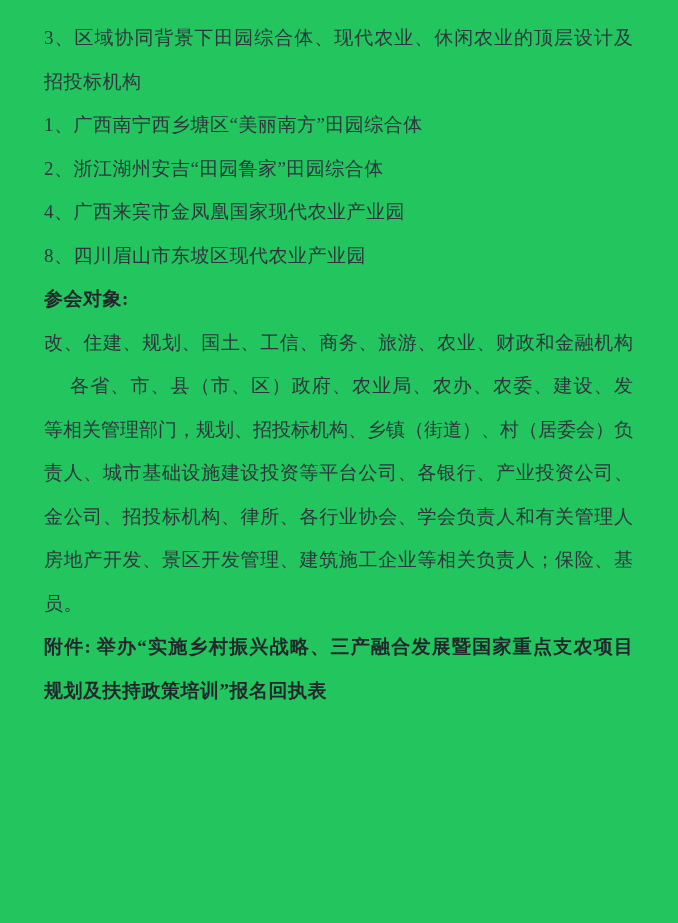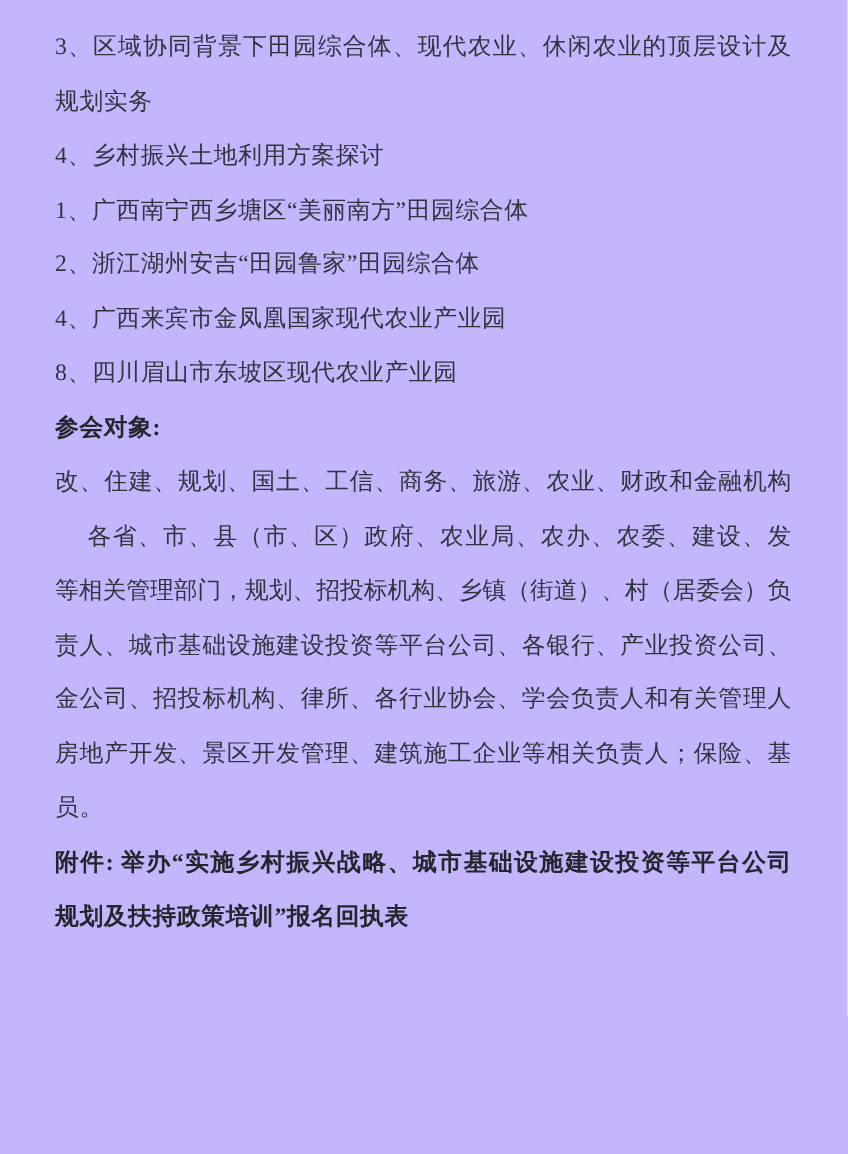--- a/index.html
+++ b/index.html
@@ -4,21 +4,21 @@
 <style>
   html, body {
     margin: 0;
     padding: 0;
     background: #ffffff;
   }
   .page {
     position: relative;
     width: 678px;
     height: 923px;
-    background: #c4b5fd;
+    background: #22c55e;
     overflow: hidden;
     font-family: "Liberation Serif", "DejaVu Serif", serif;
   }
   .content {
     position: absolute;
     left: 44px;
     top: 16px;
     width: 589px;
   }
   .line {
@@ -45,36 +45,35 @@
     text-indent: 26px;
   }
 </style>
 </head>
 <body>
 
 <div class="page">
   <div class="content">
 
     <div class="line justify">3、区域协同背景下田园综合体、现代农业、休闲农业的顶层设计及</div>
-    <div class="line">规划实务</div>
-    <div class="line">4、乡村振兴土地利用方案探讨</div>
+    <div class="line">招投标机构</div>
 
 
     <div class="line">1、广西南宁西乡塘区“美丽南方”田园综合体</div>
     <div class="line">2、浙江湖州安吉“田园鲁家”田园综合体</div>
     <div class="line">4、广西来宾市金凤凰国家现代农业产业园</div>
     <div class="line">8、四川眉山市东坡区现代农业产业园</div>
 
     <div class="line bold">参会对象:</div>
 
     <div class="line justify">改、住建、规划、国土、工信、商务、旅游、农业、财政和金融机构</div>
     <div class="line justify indent">各省、市、县（市、区）政府、农业局、农办、农委、建设、发</div>
     <div class="line justify">等相关管理部门，规划、招投标机构、乡镇（街道）、村（居委会）负</div>
     <div class="line justify">责人、城市基础设施建设投资等平台公司、各银行、产业投资公司、</div>
     <div class="line justify">金公司、招投标机构、律所、各行业协会、学会负责人和有关管理人</div>
     <div class="line justify">房地产开发、景区开发管理、建筑施工企业等相关负责人；保险、基</div>
     <div class="line">员。</div>
 
-    <div class="line bold justify">附件: 举办“实施乡村振兴战略、城市基础设施建设投资等平台公司</div>
+    <div class="line bold justify">附件: 举办“实施乡村振兴战略、三产融合发展暨国家重点支农项目</div>
     <div class="line bold">规划及扶持政策培训”报名回执表</div>
 
   </div>
 </div>
 
 </body></html>

